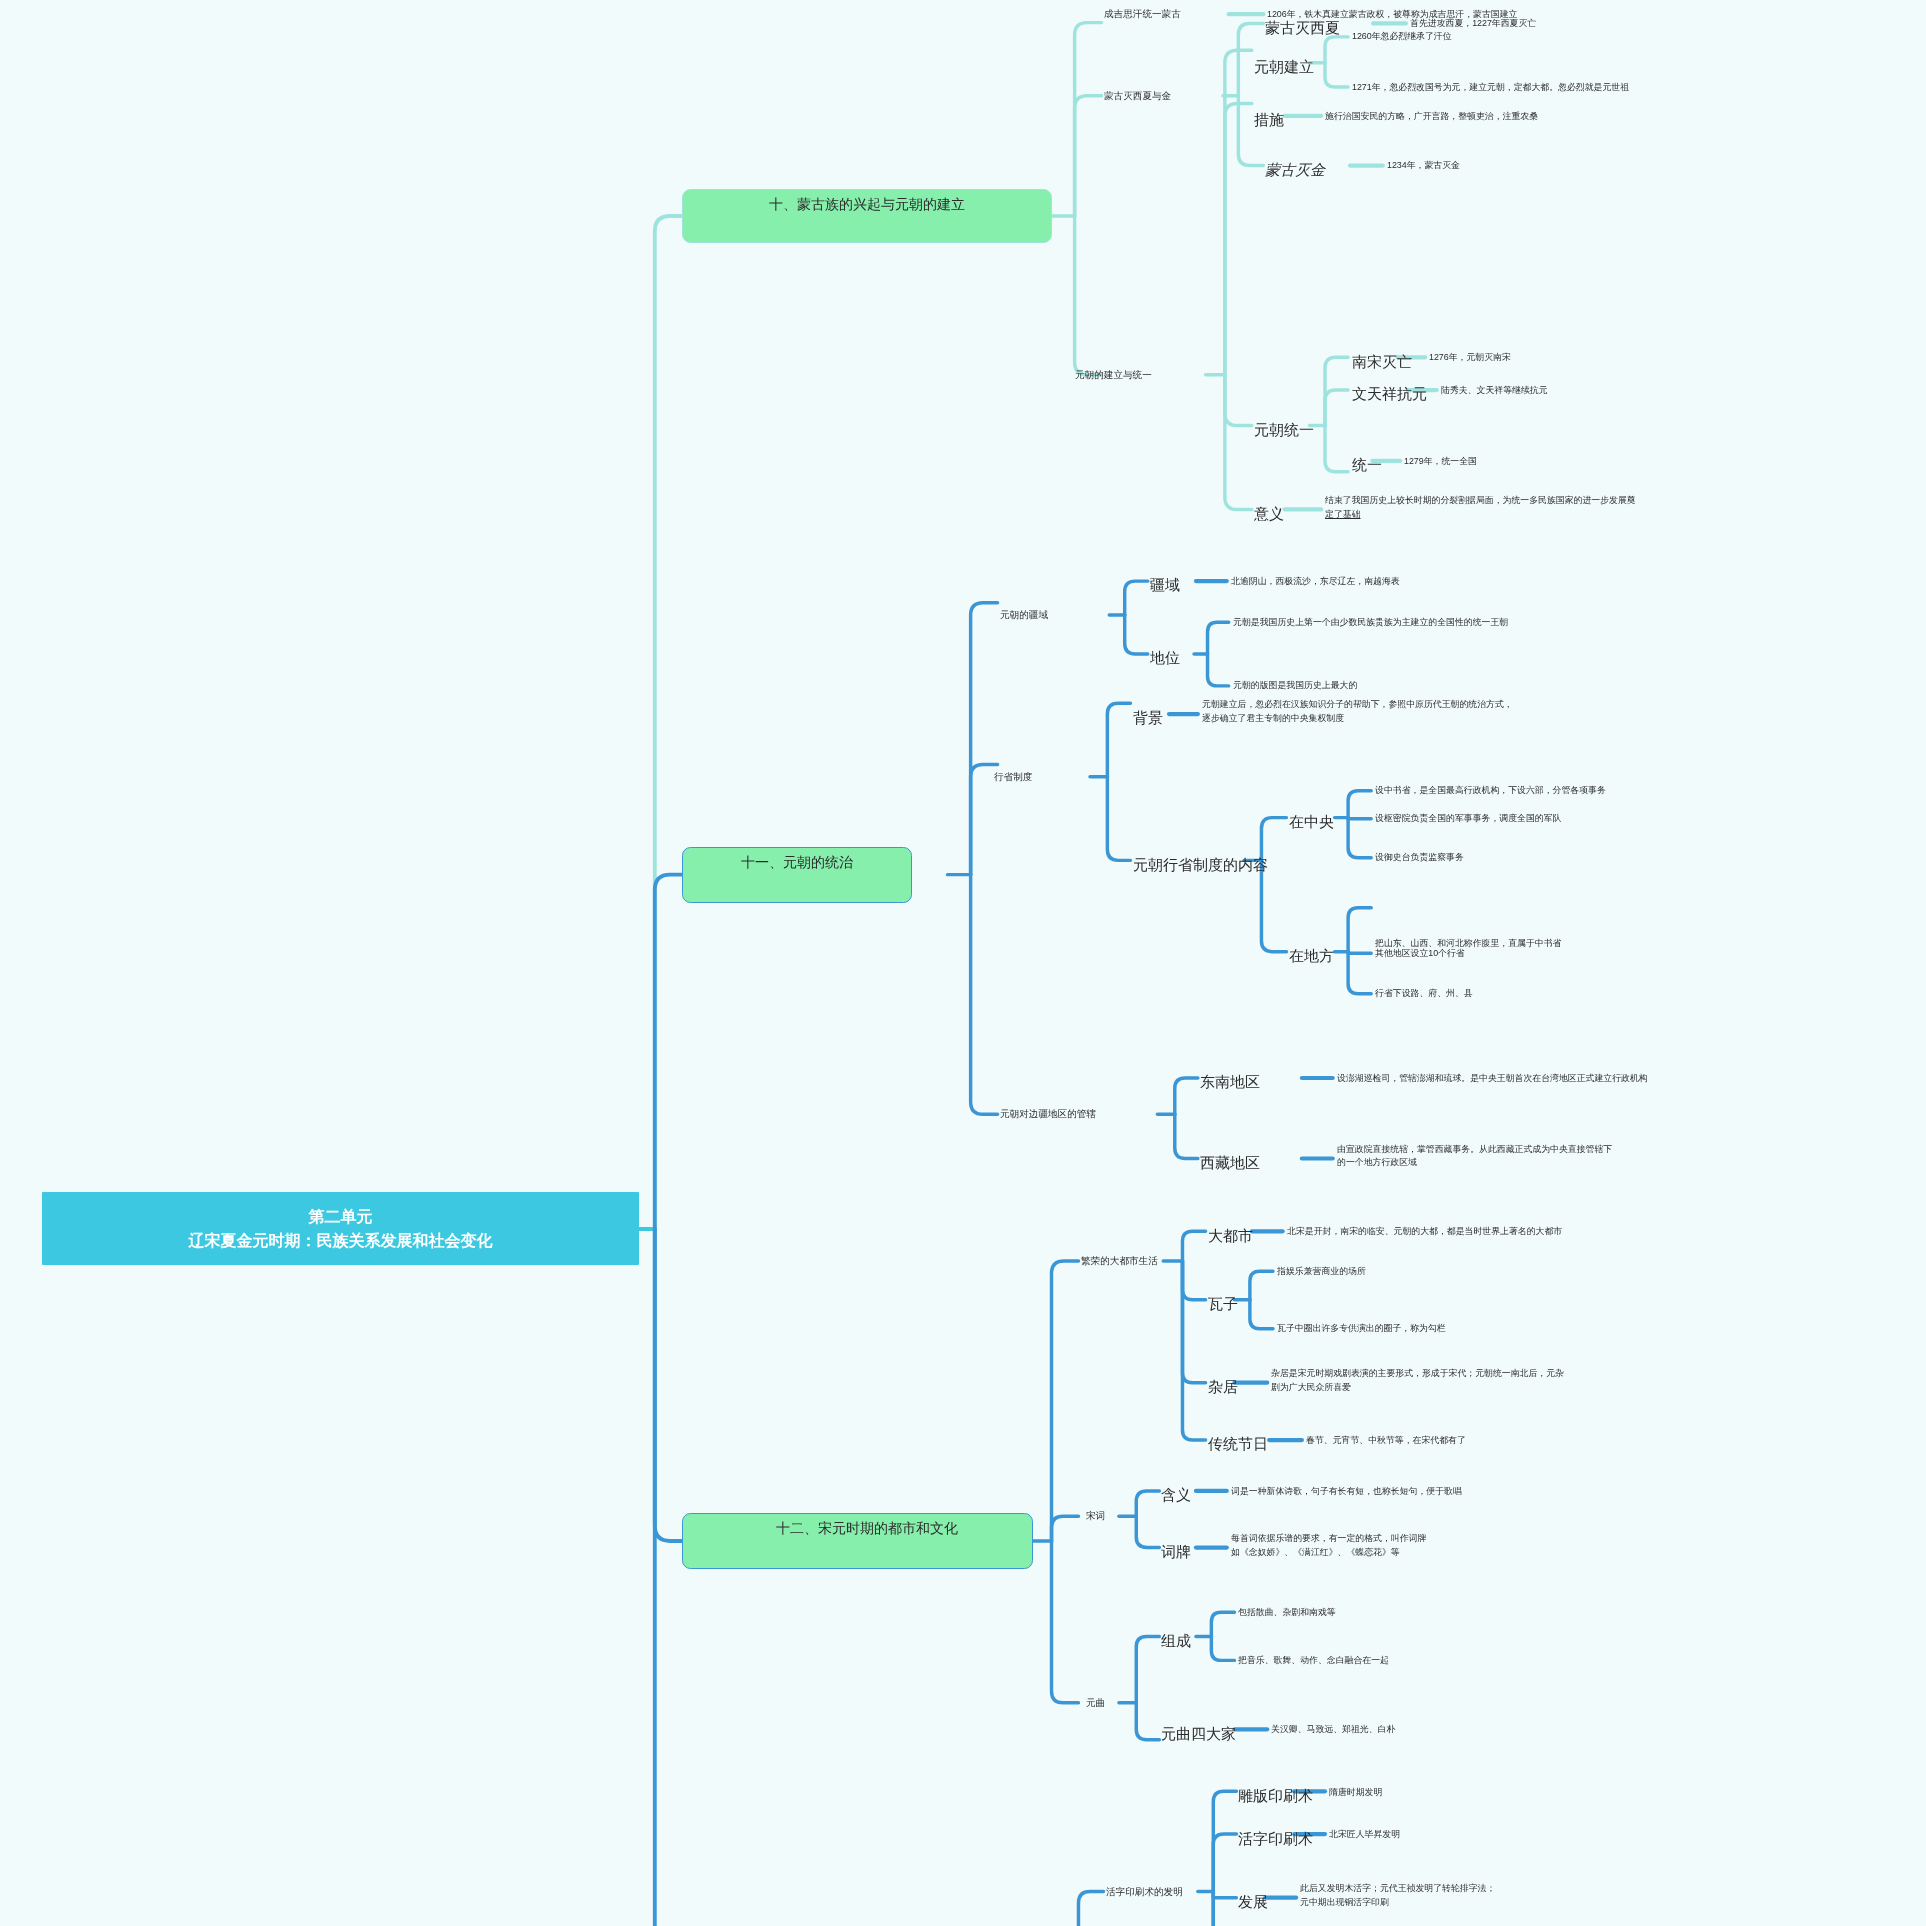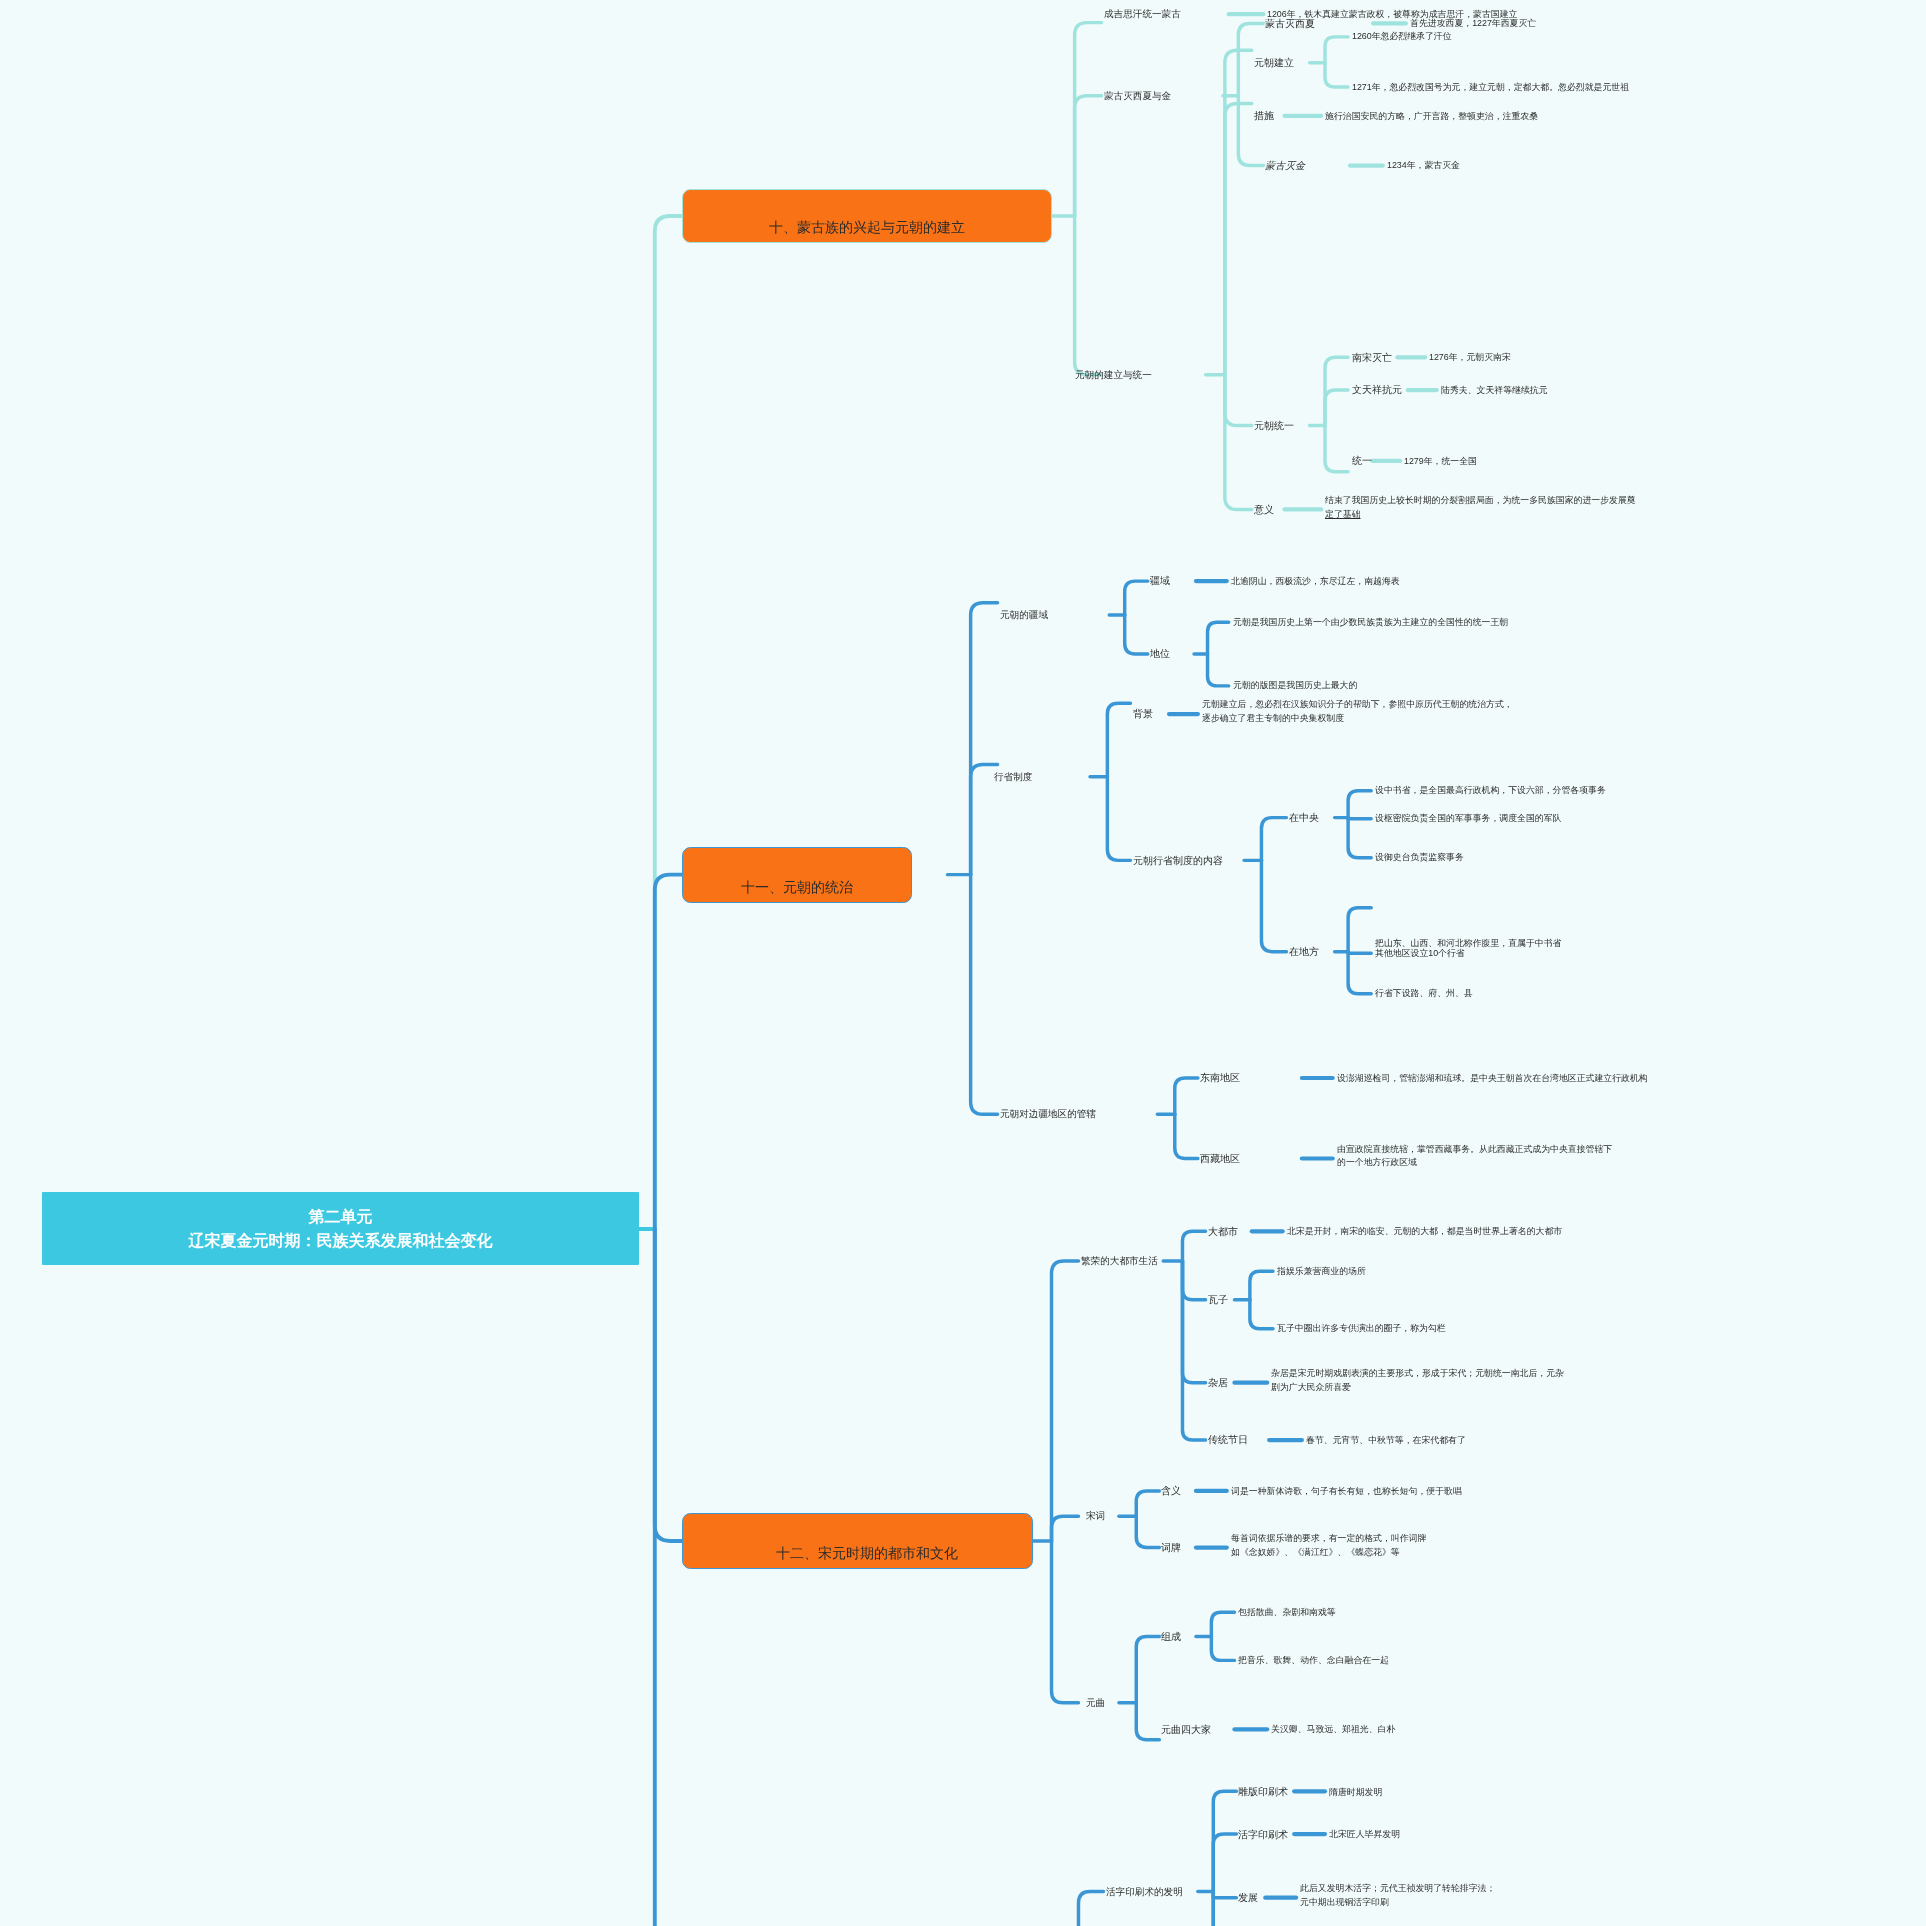--- a/index.html
+++ b/index.html
@@ -20,35 +20,35 @@
     color:#ffffff;font-weight:bold;
     font-size:16px;line-height:1.45;
     text-align:center;
     padding:10px 11.6px;
     display:flex;align-items:center;justify-content:center;
   }
   .root span{display:block;}
 
   
   .topic{
-    background:#f97316;border:1.5px solid #9fe3de;border-radius:8.5px;
+    background:#86efac;border:1.5px solid #9fe3de;border-radius:8.5px;
     color:#2b2b2b;font-size:14px;line-height:1.3;
-    display:flex;align-items:flex-end;justify-content:center;
+    display:flex;align-items:flex-start;justify-content:center;
     padding:5.4px 10px;white-space:nowrap;
   }
   .topic.blue{border-color:#3b96d6;}
 
   
   .lbl{
     position:absolute;color:#2b2b2b;
     font-size:9.2px;line-height:1.42;
     white-space:pre;
   }
   .lbl.s2{font-size:9.6px;}
-  .lbl.s3{font-size:10px;}
+  .lbl.s3{font-size:15px;}
   .lbl.leaf{font-size:8.9px;}
 </style>
 </head>
 <body>
 
 <div id="canvas">
 
   <svg id="links" viewBox="0 0 5665 7821" xmlns="http://www.w3.org/2000/svg">
     <g fill="none" stroke-linecap="round" stroke-linejoin="round">
 

